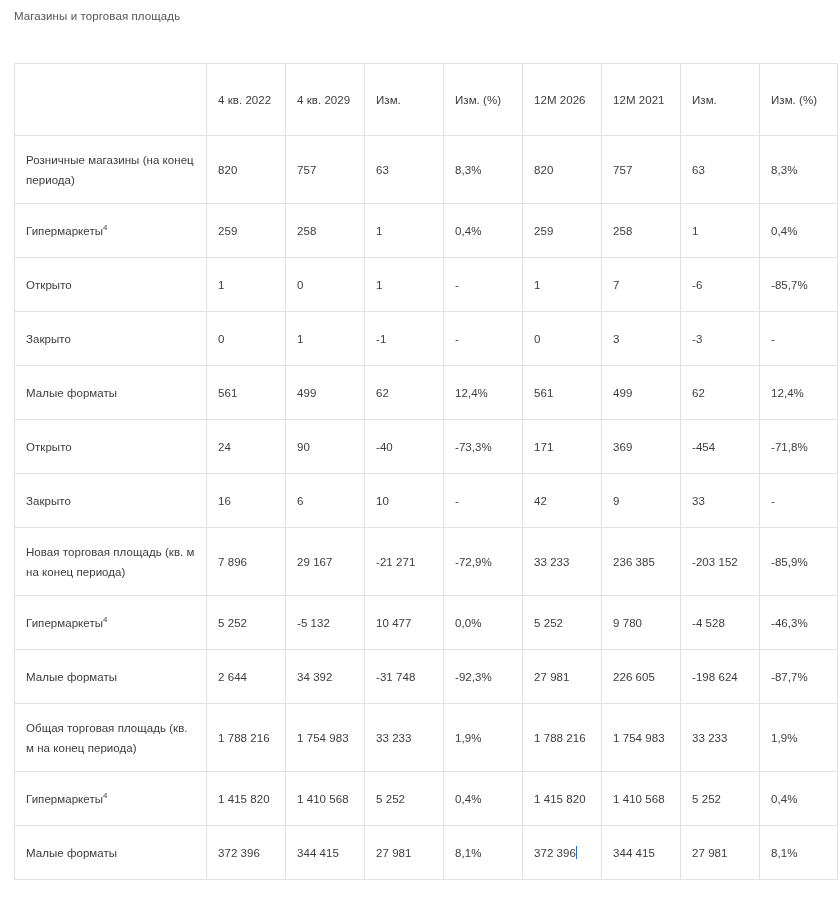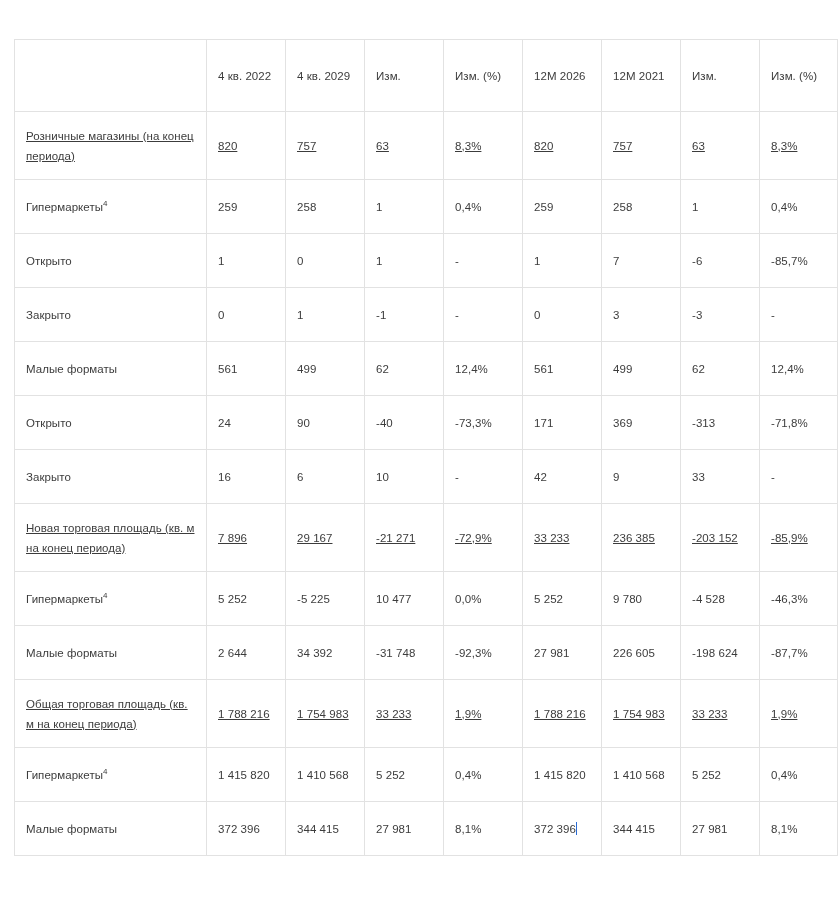--- a/index.html
+++ b/index.html
@@ -58,21 +58,20 @@
     color: #3c3c3c;
   }
   table.fin-table td.label-cell {
     color: #3c3c3c;
   }
   table.fin-table tr {
     height: 54px;
   }
   table.fin-table tr.tall-row {
     height: 68px;
-    text-decoration: underline;
   }
   col.c-label { width: 192px; }
   col.c-num   { width: 79px; }
   col.c-num-wide { width: 78px; }
   sup {
     font-size: 8px;
     vertical-align: super;
     line-height: 0;
   }
   .caret {
@@ -82,20 +81,21 @@
     background: #2b6cd4;
     vertical-align: -2px;
     margin-left: 0px;
   }
 </style>
 </head>
 <body>
 
 <div class="page">
 
+  <div class="table-caption">Магазины и торговая площадь</div>
 
   <div class="table-wrap">
     <table class="fin-table">
       <colgroup>
         <col class="c-label">
         <col class="c-num">
         <col class="c-num">
         <col class="c-num">
         <col class="c-num">
         <col class="c-num">
@@ -173,21 +173,21 @@
             <td><span>12,4%</span></td>
           </tr>
           <tr>
             <td class="label-cell"><span>Открыто</span></td>
             <td><span>24</span></td>
             <td><span>90</span></td>
             <td><span>-40</span></td>
             <td><span>-73,3%</span></td>
             <td><span>171</span></td>
             <td><span>369</span></td>
-            <td><span>-313</span></td>
+            <td><span>-454</span></td>
             <td><span>-71,8%</span></td>
           </tr>
           <tr>
             <td class="label-cell"><span>Закрыто</span></td>
             <td><span>16</span></td>
             <td><span>6</span></td>
             <td><span>10</span></td>
             <td><span>-</span></td>
             <td><span>42</span></td>
             <td><span>9</span></td>
@@ -201,21 +201,21 @@
             <td><span>-21 271</span></td>
             <td><span>-72,9%</span></td>
             <td><span>33 233</span></td>
             <td><span>236 385</span></td>
             <td><span>-203 152</span></td>
             <td><span>-85,9%</span></td>
           </tr>
           <tr>
             <td class="label-cell"><span>Гипермаркеты</span><sup>4</sup></td>
             <td><span>5 252</span></td>
-            <td><span>-5 225</span></td>
+            <td><span>-5 132</span></td>
             <td><span>10 477</span></td>
             <td><span>0,0%</span></td>
             <td><span>5 252</span></td>
             <td><span>9 780</span></td>
             <td><span>-4 528</span></td>
             <td><span>-46,3%</span></td>
           </tr>
           <tr>
             <td class="label-cell"><span>Малые форматы</span></td>
             <td><span>2 644</span></td>

